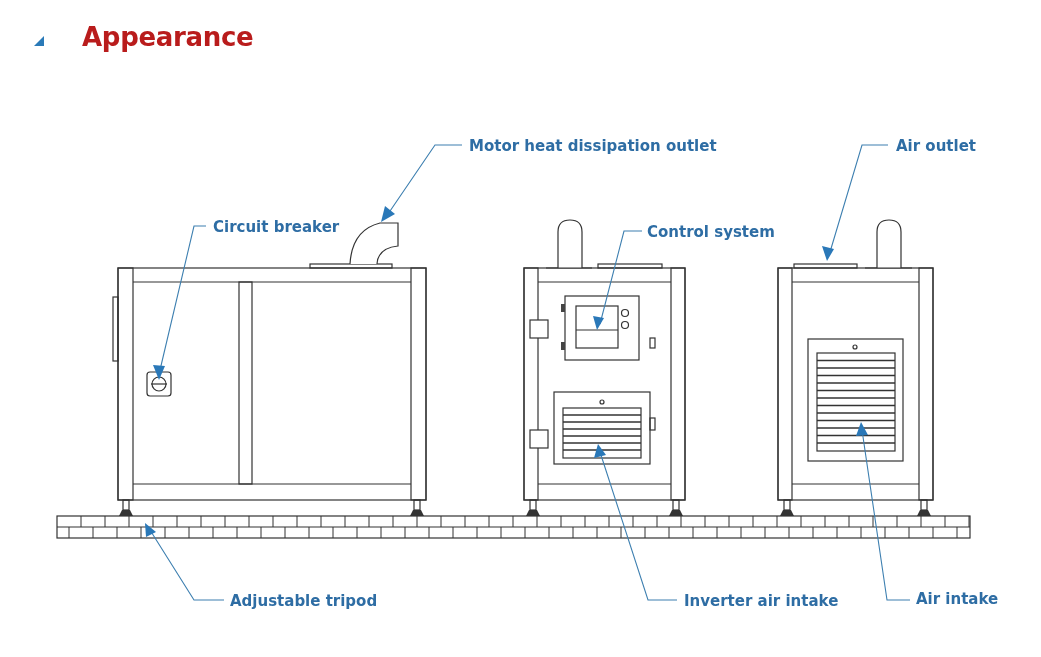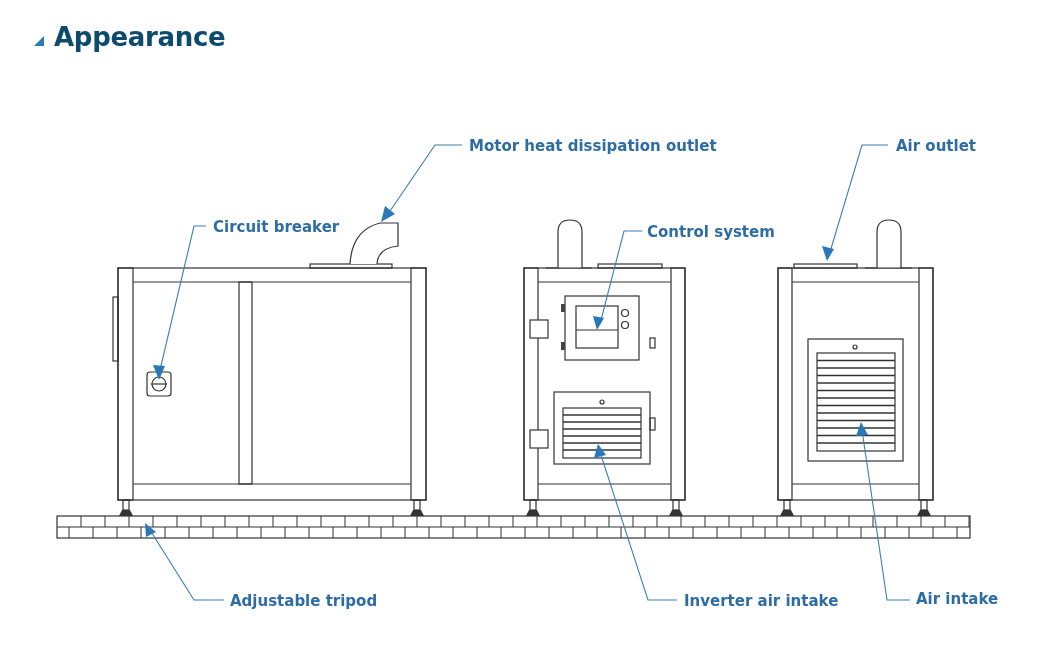--- a/index.html
+++ b/index.html
@@ -1,19 +1,19 @@
 <!DOCTYPE html>
 <html><head>
 <meta charset="utf-8">
 <style>
   html, body { margin:0; padding:0; background:#ffffff; }
   body { width:1041px; height:657px; position:relative; overflow:hidden; font-family:"Liberation Sans", sans-serif; }
   .heading { position:absolute; left:34px; top:22px; display:flex; align-items:center; }
   .heading .tri { width:0; height:0; border-left:10px solid transparent; border-bottom:10px solid #2a7ab8; margin-right:10px; margin-top:8px; }
-  .heading .title { font-family:"DejaVu Sans", sans-serif; font-weight:bold; font-size:26px; color:#0c4a6e; letter-spacing:-0.3px; }
+  .heading .title { font-family:"DejaVu Sans", sans-serif; font-weight:bold; font-size:26px; color:#b91c1c; letter-spacing:-0.3px;margin-left:28px; }
   svg.diagram { position:absolute; left:0; top:0; }
   .lbl { font-family:"DejaVu Sans", sans-serif; font-weight:bold; font-size:15px; fill:#2e6da4; }
   .ln { stroke:#333; stroke-width:1.2; fill:none; }
   .lnw { stroke:#333; stroke-width:1.2; fill:#fff; }
   .lead { stroke:#3d7fb0; stroke-width:1.1; fill:none; }
   .arr { fill:#2a78b8; }
 </style>
 </head>
 <body>
 

